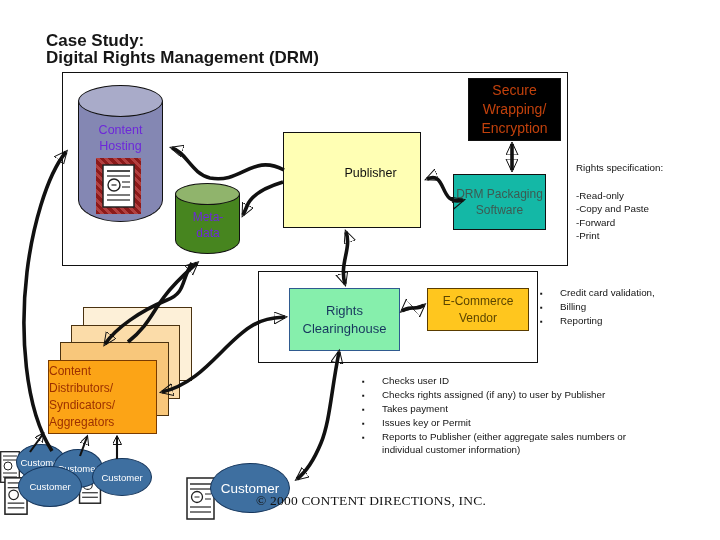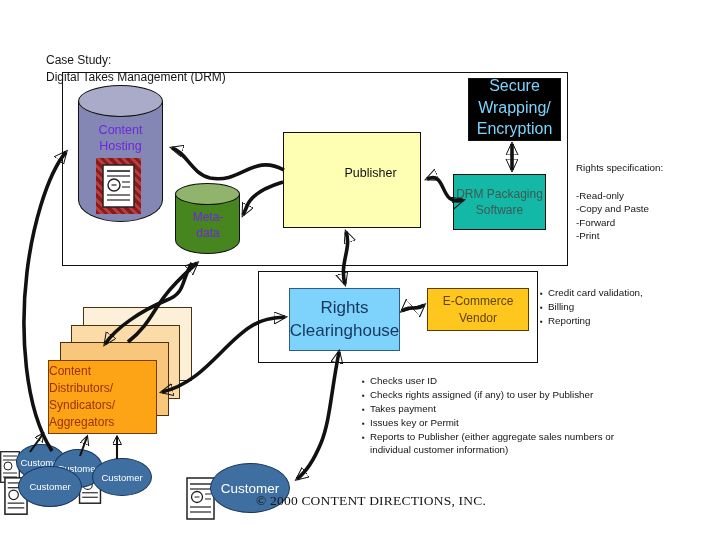--- a/index.html
+++ b/index.html
@@ -1,33 +1,33 @@
 <!DOCTYPE html>
 <html><head>
 <meta charset="utf-8">
 <style>
   html,body{margin:0;padding:0;background:#fff;}
   #slide{position:relative;width:720px;height:540px;background:#ffffff;overflow:hidden;
          font-family:"Liberation Sans","DejaVu Sans",sans-serif;color:#111;}
   .abs{position:absolute;}
   
-  #title{left:46px;top:32px;font-size:12px;font-weight:normal;line-height:17px;color:#161616;margin-top:20px;}
+  #title{left:46px;top:32px;font-size:17px;font-weight:bold;line-height:17px;color:#161616;}
   
   .group-rect{border:1.3px solid #111;background:transparent;}
   #rect-top{left:62px;top:72px;width:504px;height:192px;}
   #rect-bottom{left:258px;top:271px;width:278px;height:90px;}
   
   .node{display:flex;align-items:center;justify-content:center;text-align:center;
         border:1.3px solid #111;line-height:1.35;}
   #publisher{left:283px;top:132px;width:138px;height:96px;background:#FFFFB4;
              font-size:12.5px;align-items:flex-start;padding-top:32px;box-sizing:border-box;padding-left:37px;}
-  #secure{left:468px;top:78px;width:91px;height:61px;background:#000;color:#7dd3fc;font-size:16px;align-items:flex-end;}
+  #secure{left:468px;top:78px;width:91px;height:61px;background:#000;color:#c2410c;font-size:14px;}
   #drm{left:453px;top:174px;width:91px;height:54px;background:#14b8a6;color:#3d5a52;font-size:12px;}
-  #clearinghouse{left:289px;top:288px;width:109px;height:61px;background:#7dd3fc;
-                 border-color:#2f5a8f;color:#17375e;font-size:17px;}
+  #clearinghouse{left:289px;top:288px;width:109px;height:61px;background:#86efac;
+                 border-color:#2f5a8f;color:#17375e;font-size:13px;}
   #ecommerce{left:427px;top:288px;width:100px;height:41px;background:#FFC61E;
              border-color:#5a3c00;color:#5c4500;font-size:12px;}
   
   .stack-box{position:absolute;width:107px;height:72px;border:1px solid #4a3210;}
   #stack4{left:83px;top:307px;background:#FDF0D8;}
   #stack3{left:71px;top:325px;background:#FBDCA9;}
   #stack2{left:60px;top:342px;background:#F8C77B;}
   #distributors{left:48px;top:360px;width:107px;height:72px;background:#FCA416;
                 border:1.6px solid #7a3b00;color:#9c3000;font-size:12px;line-height:17px;
                 display:flex;align-items:center;justify-content:center;text-align:left;position:absolute;}
@@ -58,41 +58,41 @@
   #cust4{left:18px;top:466px;width:62px;height:39px;}
   #cust-main{left:210px;top:463px;width:78px;height:48px;font-size:13.5px;}
   
   .doc{position:absolute;}
   
   .ann{font-size:9.8px;line-height:13.5px;color:#141414;}
   #rights-spec{left:576px;top:161px;width:140px;}
   #rights-spec .hd{margin-bottom:14px;}
   #ecom-notes{left:540px;top:286px;width:150px;line-height:13px;}
   #rc-notes{left:362px;top:374px;width:268px;line-height:13px;}
-  .note-row{display:flex;}
+  .note-row{display:flex;gap:12px;}
   .note-row .sq{flex:0 0 8px;}
   .note-row .sq::before{content:"▪";font-size:8px;}
   .dash-item{white-space:nowrap;}
   
   #copyright{left:256px;top:493px;font-family:"Liberation Serif","DejaVu Serif",serif;
              font-size:13.5px;letter-spacing:0.2px;color:#141414;}
   
   #arrows{position:absolute;left:0;top:0;width:720px;height:540px;pointer-events:none;}
   #arrows path{fill:none;stroke:#111;}
   .thick{stroke-width:3.6px;}
   .thin{stroke-width:2.1px;}
 </style>
 </head>
 <body>
 
 <div id="slide">
 
   <div class="abs" id="title">
     <div>Case Study:</div>
-    <div>Digital Takes Management (DRM)</div>
+    <div>Digital Rights Management (DRM)</div>
   </div>
 
   <div class="abs group-rect" id="rect-top"></div>
   <div class="abs group-rect" id="rect-bottom"></div>
 
   <div class="stack-box" id="stack4"></div>
   <div class="stack-box" id="stack3"></div>
   <div class="stack-box" id="stack2"></div>
   <div id="distributors">
     <span>Content Distributors/ Syndicators/ Aggregators</span>

